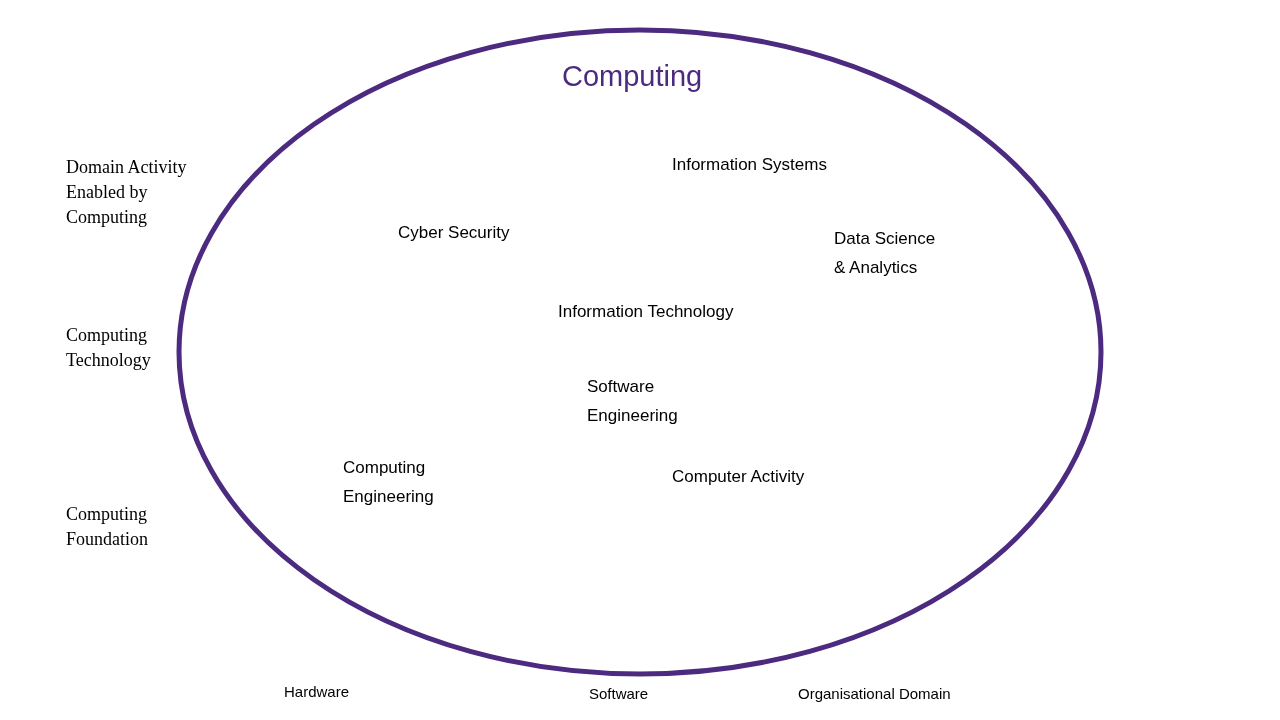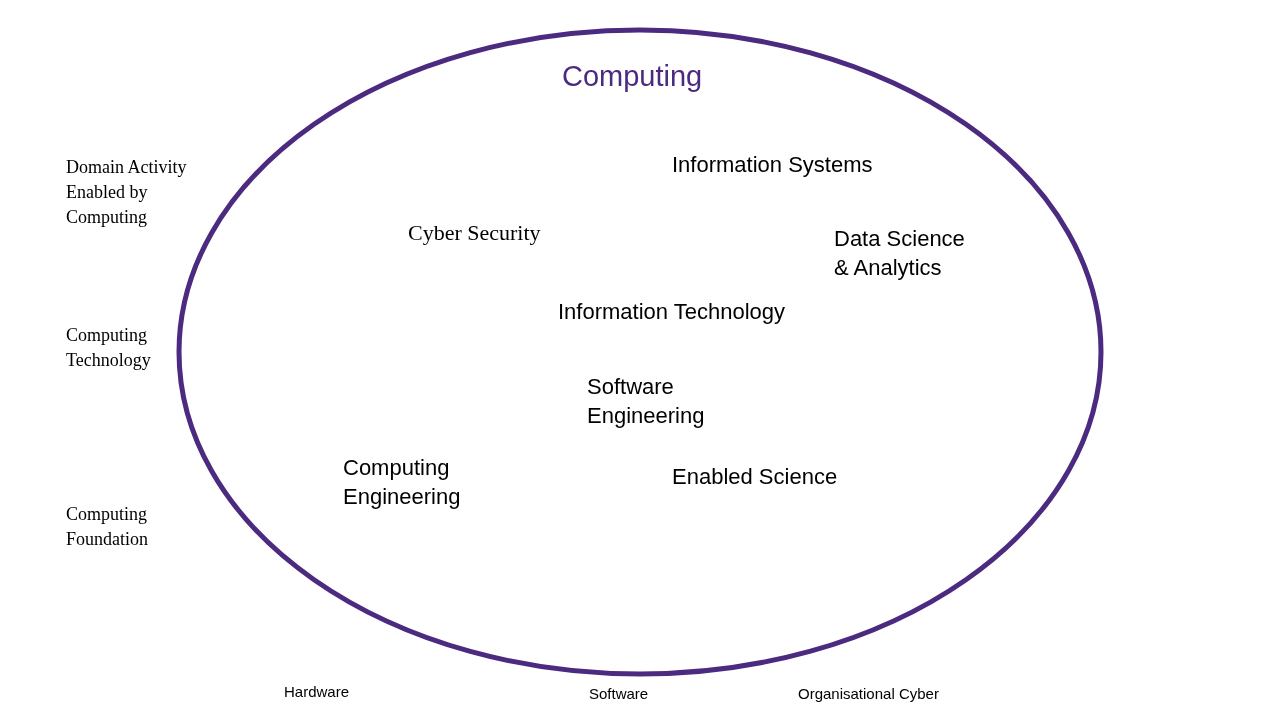--- a/index.html
+++ b/index.html
@@ -1,46 +1,46 @@
 <!DOCTYPE html>
 <html><head>
 <meta charset="utf-8">
 <style>
   html, body { margin:0; padding:0; }
   body { width:1280px; height:720px; background:#ffffff; position:relative; overflow:hidden;
          font-family:"Liberation Sans", sans-serif; color:#000; }
   svg.ring { position:absolute; left:0; top:0; }
-  .lbl { position:absolute; white-space:pre-line; line-height:29px; font-size:22px; }
+  .lbl { position:absolute; white-space:pre-line; line-height:29px; font-size:17px; }
   .side { position:absolute; white-space:pre-line; line-height:25px; font-size:18px;font-family:Liberation Serif, serif; }
   .bottom { position:absolute; font-size:15px; }
   .title { position:absolute; font-size:29px; }
 </style>
 </head>
 <body>
 
 <svg class="ring" width="1280" height="720">
   <ellipse cx="640" cy="352" rx="461" ry="322" fill="none" stroke="#4B2A7F" stroke-width="5"></ellipse>
 </svg>
 
 <div class="title" style="left:562px; top:60px; color:#4B2A7F;">Computing</div>
 
 <div class="lbl" style="left:672px; top:150px;">Information Systems</div>
-<div class="lbl" style="left:408px; top:218px;font-family:Liberation Serif, serif;">Cyber Security</div>
+<div class="lbl" style="left:398px; top:218px;">Cyber Security</div>
 <div class="lbl" style="left:834px; top:224px;">Data Science
 &amp; Analytics</div>
 <div class="lbl" style="left:530px; top:297px;margin-left:28px;">Information Technology</div>
 <div class="lbl" style="left:587px; top:372px;">Software
 Engineering</div>
 <div class="lbl" style="left:343px; top:453px;">Computing
 Engineering</div>
-<div class="lbl" style="left:672px; top:462px;">Enabled Science</div>
+<div class="lbl" style="left:672px; top:462px;">Computer Activity</div>
 
 <div class="side" style="left:66px; top:155px;">Domain Activity
 Enabled by
 Computing</div>
 <div class="side" style="left:66px; top:323px;">Computing
 Technology</div>
 <div class="side" style="left:66px; top:502px;">Computing
 Foundation</div>
 
 <div class="bottom" style="left:284px; top:683px;">Hardware</div>
 <div class="bottom" style="left:589px; top:685px;">Software</div>
-<div class="bottom" style="left:798px; top:685px;">Organisational Cyber</div>
+<div class="bottom" style="left:798px; top:685px;">Organisational Domain</div>
 
 </body></html>

